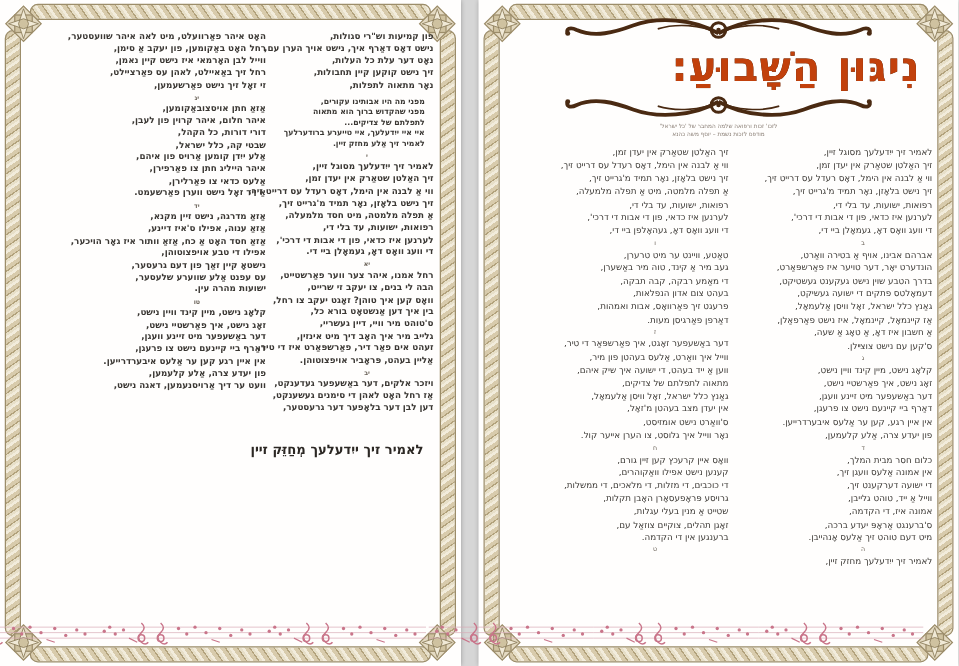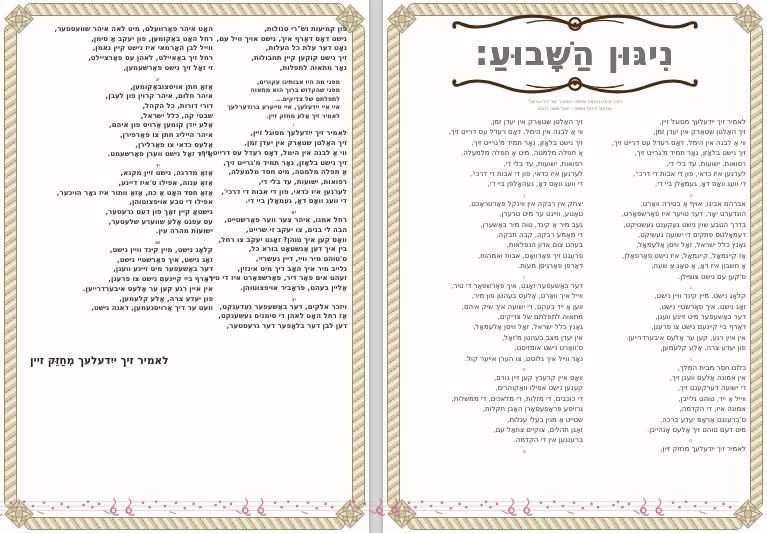--- a/index.html
+++ b/index.html
@@ -20,34 +20,34 @@
   .corner { position:absolute; width:36px; height:36px; }
   .corner.tl { top:1px; left:1px; } .corner.tr { top:1px; right:1px; }
   .corner.bl { bottom:1px; left:1px; } .corner.br { bottom:1px; right:1px; }
 
   
   .music-band { position:absolute; left:28px; right:28px; bottom:17px; height:22px; }
 
   
   .title-wrap { position:absolute; top:12px; left:30px; right:30px; text-align:center; }
   .flourish { display:block; margin:0 auto; }
-  .main-title { font-size:33px; font-weight:bold; color:#737373; letter-spacing:1px; line-height:34px;
-                text-shadow:0 0 .5px #221206; margin:1px 0; }
+  .main-title { font-size:33px; font-weight:bold; color:#c2410c; letter-spacing:1px; line-height:34px;
+                text-shadow:0 0 .5px #221206; margin:1px 0;text-align:right; }
   .subtitle { font-size:4.6px; color:#8a7f76; line-height:6.5px; margin-top:3px; }
 
   
   .col { position:absolute; direction:rtl; text-align:right; color:#3a3733; font-size:7px; line-height:10.4px; }
   .page-left .col { line-height:9.7px;font-weight:bold; }
   .stanza { margin-bottom:2px; }
   .stanza + .stanza { margin-top:4px; }
   .marker { font-size:5px; color:#6a6258; text-align:center; height:7px; line-height:7px; padding-left:30%; }
   .stanza.small .line { font-size:6.2px; line-height:8.6px; padding-right:7px; }
   .line { white-space:nowrap; }
 
-  .closing-line { position:absolute; left:30px; right:30px; text-align:left; font-weight:bold;
+  .closing-line { position:absolute; left:30px; right:30px; text-align:right; font-weight:bold;
                   font-size:10.5px; color:#2c2824; }
 
   .lp-col-right { top:25px; right:22px;  width:152px; }
   .lp-col-left  { top:25px; right:156px; width:158px; }
   .rp-col-right { top:117px; right:21px;  width:158px; }
   .rp-col-left  { top:117px; right:184px; width:168px; }
 </style>
 </head>
 <body>
 
@@ -114,21 +114,21 @@
   <svg class="corner bl" viewBox="0 0 36 36">
       <use href="#corner-star"></use>
     </svg>
   <svg class="corner br" viewBox="0 0 36 36">
       <use href="#corner-star"></use>
     </svg>
 
   <div class="col lp-col-right">
       <div class="stanza">
         <div class="line">פון קמיעות וש"רי סגולות,</div>
-        <div class="line">נישט דאָס דאַרף איך, נישט אויך וויל עם,</div>
+        <div class="line">נישט דאָס דאַרף איך, נישט אויך הערן עם,</div>
         <div class="line">נאָט דער עלת כל העלות,</div>
         <div class="line">זיך נישט קוקען קיין תחבולות,</div>
         <div class="line">נאָר מתאוה לתפלות,</div>
       </div>
       <div class="stanza small">
         <div class="line">מפני מה היו אבותינו עקורים,</div>
         <div class="line">מפני שהקדוש ברוך הוא מתאוה</div>
         <div class="line">לתפלתם של צדיקים...</div>
         <div class="line">איי איי ייִדעלעך, איי טייערע ברודערלעך</div>
         <div class="line">לאמיר זיך אַלע מחזק זיין.</div>
@@ -292,21 +292,20 @@
         <div class="line">זיך האַלטן שטאַרק אין יעדן זמן,</div>
         <div class="line">ווי אַ לבנה אין הימל, דאָס רעדל עס דרייט זיך,</div>
         <div class="line">זיך נישט בלאָזן, נאָר תמיד מ'גרייט זיך,</div>
         <div class="line">אַ תפלה מלמטה, מיט אַ תפלה מלמעלה,</div>
         <div class="line">רפואות, ישועות, עד בלי די,</div>
         <div class="line">לערנען איז כדאי, פון די אבות די דרכי',</div>
         <div class="line">די וועג וואָס דאָ, געהאָלפן ביי די,</div>
       </div>
       <div class="marker">ו</div>
       <div class="stanza">
-        <div class="line">יצחק אין רבקה אין ווינקל פאַרטראַכט,</div>
         <div class="line">טאַטע, וויינט ער מיט טרערן,</div>
         <div class="line">געב מיר אַ קינד, טוה מיר באַשערן,</div>
         <div class="line">די מאַמע רבקה, קבה תבקה,</div>
         <div class="line">בעהט צום אדון הנפלאות,</div>
         <div class="line">פרעגט זיך פאַרוואָס, אבות ואמהות,</div>
         <div class="line">דאַרפן פאַרגיסן מעות.</div>
       </div>
       <div class="marker">ז</div>
       <div class="stanza">
         <div class="line">דער באַשעפער זאָגט, איך פאַרשפּאַר די טיר,</div>

